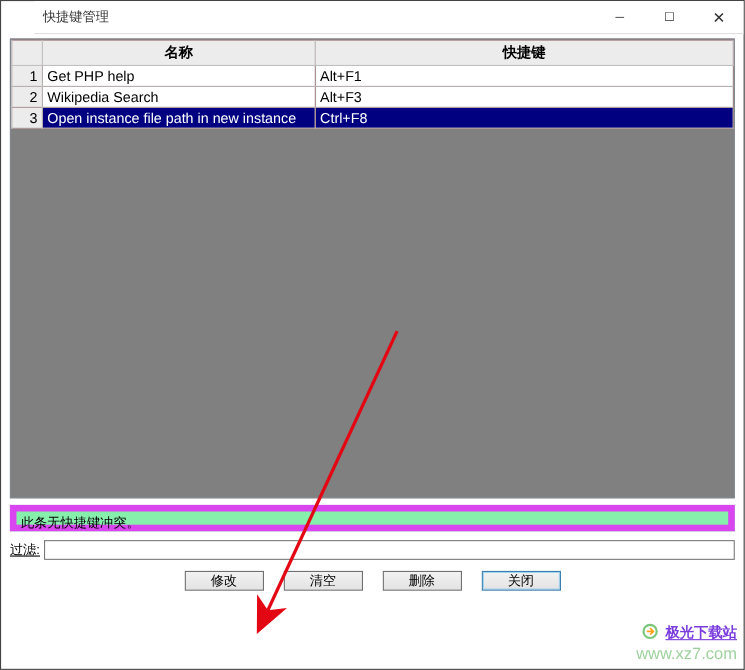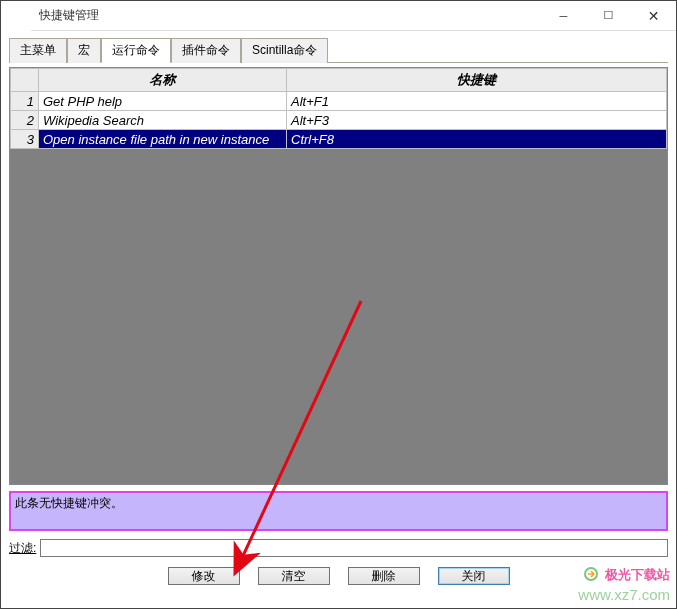--- a/index.html
+++ b/index.html
@@ -63,21 +63,20 @@
       margin-top: 4px;
       height: 418px;
       background: #808080;
       overflow: hidden;
     }
     table {
       width: 100%;
       border-collapse: collapse;
       background: #7f1d1d;
       table-layout: fixed;
-      font-style: italic;
     }
     th {
       background: #ececec;
       border: 1px solid #c0c0c0;
       font-weight: bold;
       font-size: 13px;
       padding: 2px 4px;
       text-align: center;
       height: 18px;
     }
@@ -97,25 +96,25 @@
       background: #ececec;
       width: 28px;
       font-size: 13px;
     }
     tr.selected td.cell {
       background: #000080;
       color: #fff;
     }
     .status-box {
       margin-top: 6px;
-      border: 2px solid #d946ef;
-      height: 40px;
+      border: 6px solid #d946ef;
+      height: 24px;
       padding: 2px 4px;
       font-size: 12px;
-      background: #c4b5fd;
+      background: #86efac;
     }
     .filter-row {
       display: flex;
       align-items: center;
       margin-top: 8px;
       gap: 4px;
     }
     .filter-label { font-size: 12px; text-decoration: underline; }
     .filter-input {
       flex: 1;
@@ -157,44 +156,37 @@
       right: 6px;
       bottom: 4px;
       font-size: 13px;
       color: #9ecf9e;
       text-align: right;
       line-height: 1.2;
       pointer-events: none;
       opacity: 0.9;
       z-index: 40;
     }
-    .watermark .wm1 { color: #ec4899; font-weight: bold; }
+    .watermark .wm1 { color: #6d28d9; font-weight: bold; text-decoration: underline; }
     .watermark .wm2 { color: #94cc94; font-size: 15px; }
     .wm-icon { display:inline-block; vertical-align:middle; margin-right:2px;}
   </style>
 </head>
 <body>
 
 <div class="titlebar">
   <span class="titlebar-title">快捷键管理</span>
   <div class="win-controls">
     <div class="win-btn">─</div>
     <div class="win-btn">☐</div>
     <div class="win-btn close-btn">✕</div>
   </div>
 </div>
 
 <div class="content">
-  <div class="tabs">
-    <div class="tab">主菜单</div>
-    <div class="tab">宏</div>
-    <div class="tab active">运行命令</div>
-    <div class="tab">插件命令</div>
-    <div class="tab">Scintilla命令</div>
-  </div>
 
   <div class="table-wrap">
     <table>
       <thead>
         <tr>
           <th class="rownum-col"></th>
           <th class="name-col">名称</th>
           <th>快捷键</th>
         </tr>
       </thead>

